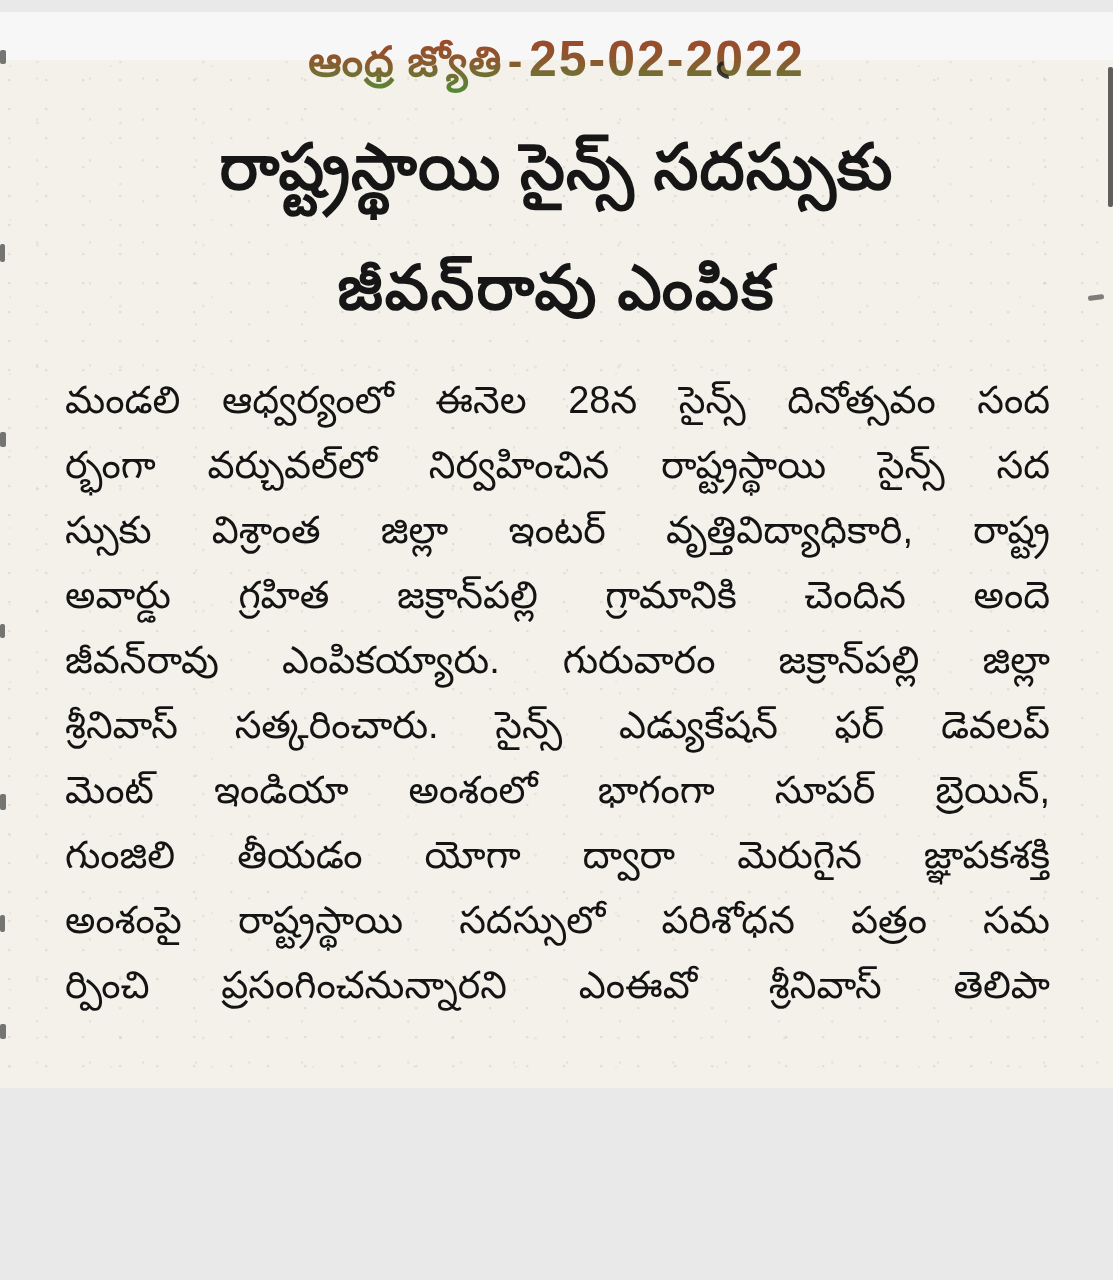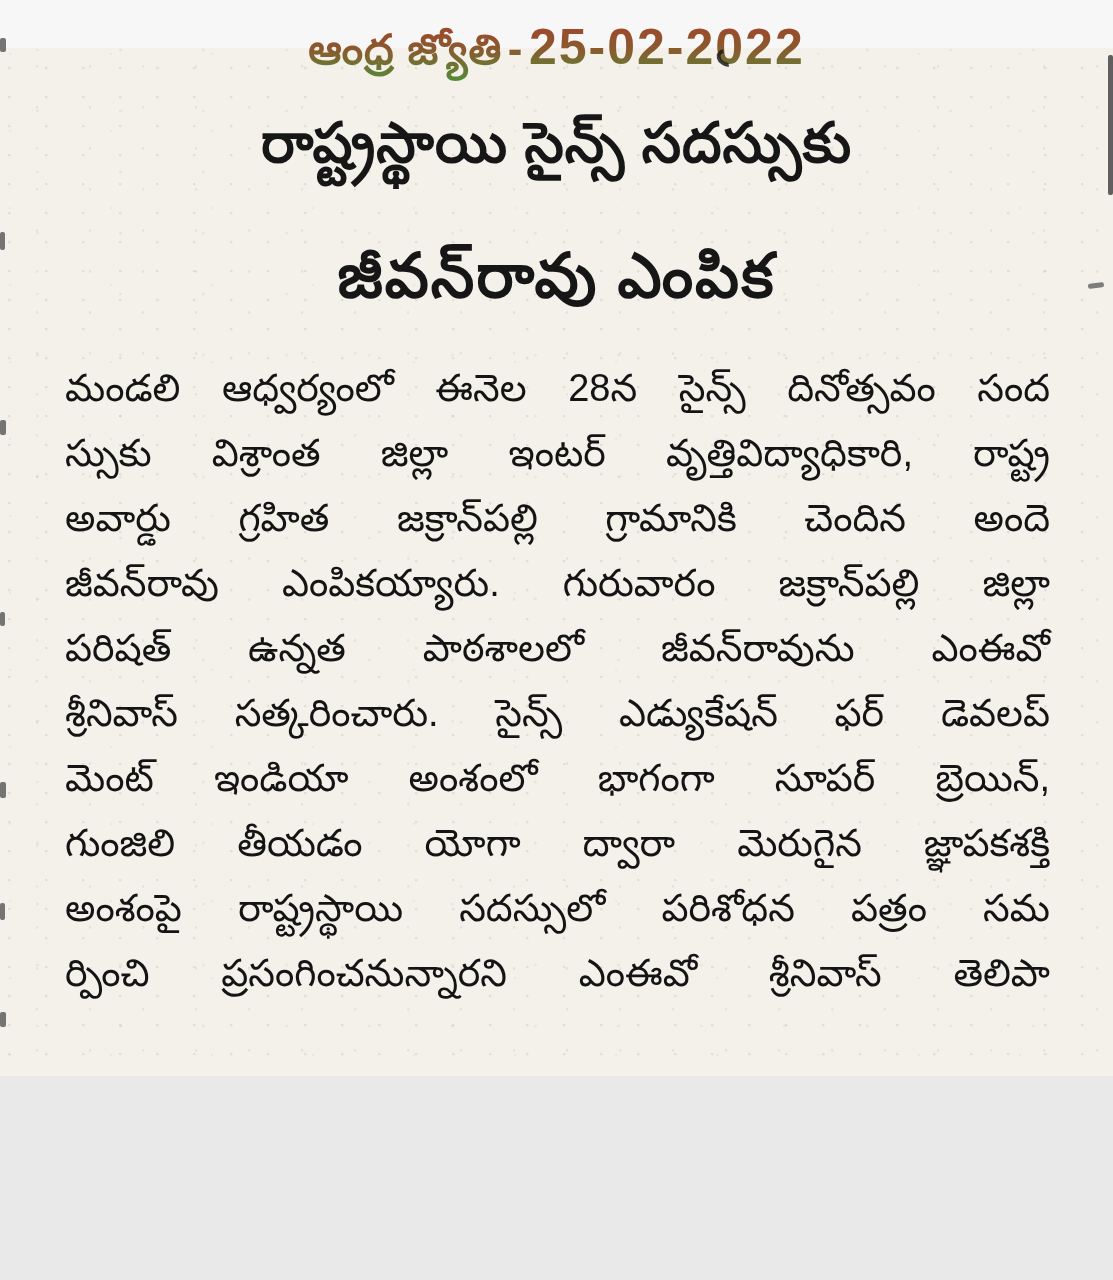--- a/index.html
+++ b/index.html
@@ -8,21 +8,21 @@
     --ink:#1a1a1a;
     --masthead_top:#a3422b;
     --masthead_bottom:#4d9038;
   }
   *{margin:0;padding:0;box-sizing:border-box;}
   html,body{background:#e9e9e9;}
   body{font-family:"Liberation Sans", sans-serif;}
   .canvas{
     position:relative;
     width:1113px;height:1076px;
-    margin:0 auto;
+    margin:12px auto;
     overflow:hidden;
     background-color:var(--paper);
     background-image:
       radial-gradient(circle at 25% 35%, rgba(120,110,90,.14) 1px, transparent 1.6px),
       radial-gradient(circle at 70% 62%, rgba(120,110,90,.11) 1px, transparent 1.6px),
       radial-gradient(circle at 45% 82%, rgba(130,118,95,.09) 1.2px, transparent 1.8px),
       radial-gradient(circle at 10% 70%, rgba(120,110,90,.07) 1px, transparent 1.5px);
     background-size:37px 29px, 53px 41px, 83px 61px, 101px 77px;
     color:var(--ink);
   }
@@ -37,21 +37,21 @@
     background:linear-gradient(180deg,var(--masthead_top) 0%, #8a5a2e 48%, var(--masthead_bottom) 100%);
     -webkit-background-clip:text;background-clip:text;
     -webkit-text-fill-color:transparent;color:transparent;
   }
   .masthead .name{font-size:42px;}
   .masthead .sep{font-size:44px;font-weight:900;}
   .masthead .date{font-size:50px;font-weight:900;letter-spacing:2px;}
 
   .headline{position:absolute;left:0;width:100%;text-align:center;
     font-weight:bold;color:#161616;line-height:1.1;}
-  .headline.l1{top:112px;font-size:56px;letter-spacing:1px;}
+  .headline.l1{top:120px;font-size:64px;letter-spacing:1px;}
   .headline.l2{top:242px;font-size:62px;letter-spacing:2px;text-align:center;}
 
   .article{
     position:absolute;top:356px;left:65px;width:985px;
     font-size:38px;color:#141414;
   }
   .article .line{
     height:65px;line-height:65px;
     text-align:justify;text-align-last:justify;
     white-space:nowrap;
@@ -90,24 +90,24 @@
     <span class="name">ఆంధ్ర జ్యోతి</span>
     <span class="sep">-</span>
     <span class="date">25-02-2022</span>
   </div>
 
   <div class="headline l1">రాష్ట్రస్థాయి సైన్స్ సదస్సుకు</div>
   <div class="headline l2">జీవన్‌రావు ఎంపిక</div>
 
   <div class="article">
     <div class="line">మండలి ఆధ్వర్యంలో ఈనెల 28న సైన్స్ దినోత్సవం సంద</div>
+    <div class="line">ర్భంగా వర్చువల్‌లో నిర్వహించిన రాష్ట్రస్థాయి సైన్స్ సద</div>
     <div class="line">స్సుకు విశ్రాంత జిల్లా ఇంటర్ వృత్తివిద్యాధికారి, రాష్ట్ర</div>
     <div class="line">అవార్డు గ్రహిత జక్రాన్‌పల్లి గ్రామానికి చెందిన అందె</div>
     <div class="line">జీవన్‌రావు ఎంపికయ్యారు. గురువారం జక్రాన్‌పల్లి జిల్లా</div>
-    <div class="line">పరిషత్ ఉన్నత పాఠశాలలో జీవన్‌రావును ఎంఈవో</div>
     <div class="line">శ్రీనివాస్ సత్కరించారు. సైన్స్ ఎడ్యుకేషన్ ఫర్ డెవలప్</div>
     <div class="line">మెంట్ ఇండియా అంశంలో భాగంగా సూపర్ బ్రెయిన్,</div>
     <div class="line">గుంజిలి తీయడం యోగా ద్వారా మెరుగైన జ్ఞాపకశక్తి</div>
     <div class="line">అంశంపై రాష్ట్రస్థాయి సదస్సులో పరిశోధన పత్రం సమ</div>
     <div class="line">ర్పించి ప్రసంగించనున్నారని ఎంఈవో శ్రీనివాస్ తెలిపా</div>
   </div>
 
   <div class="edge-mark m1"></div>
   <div class="edge-mark m2"></div>
   <div class="edge-mark m3"></div>

